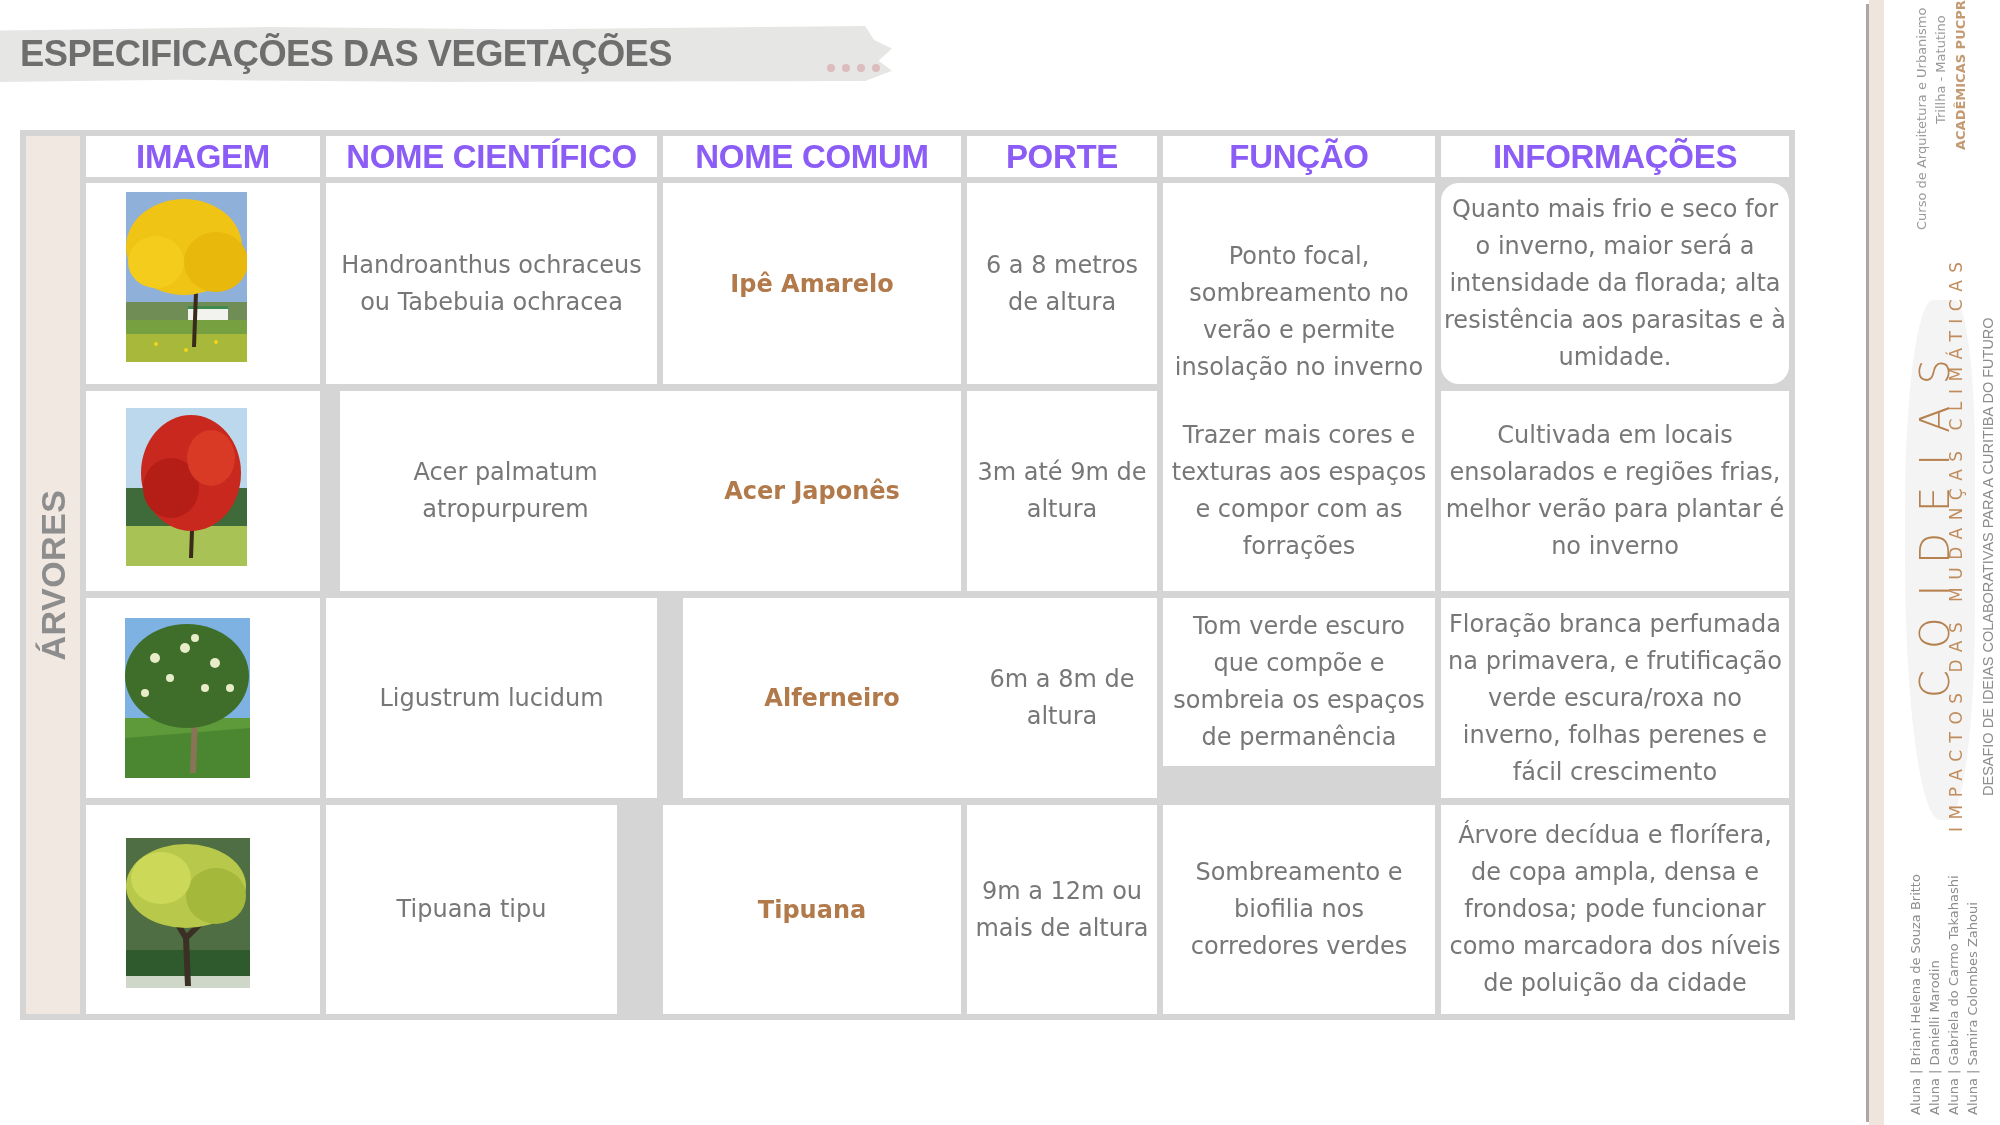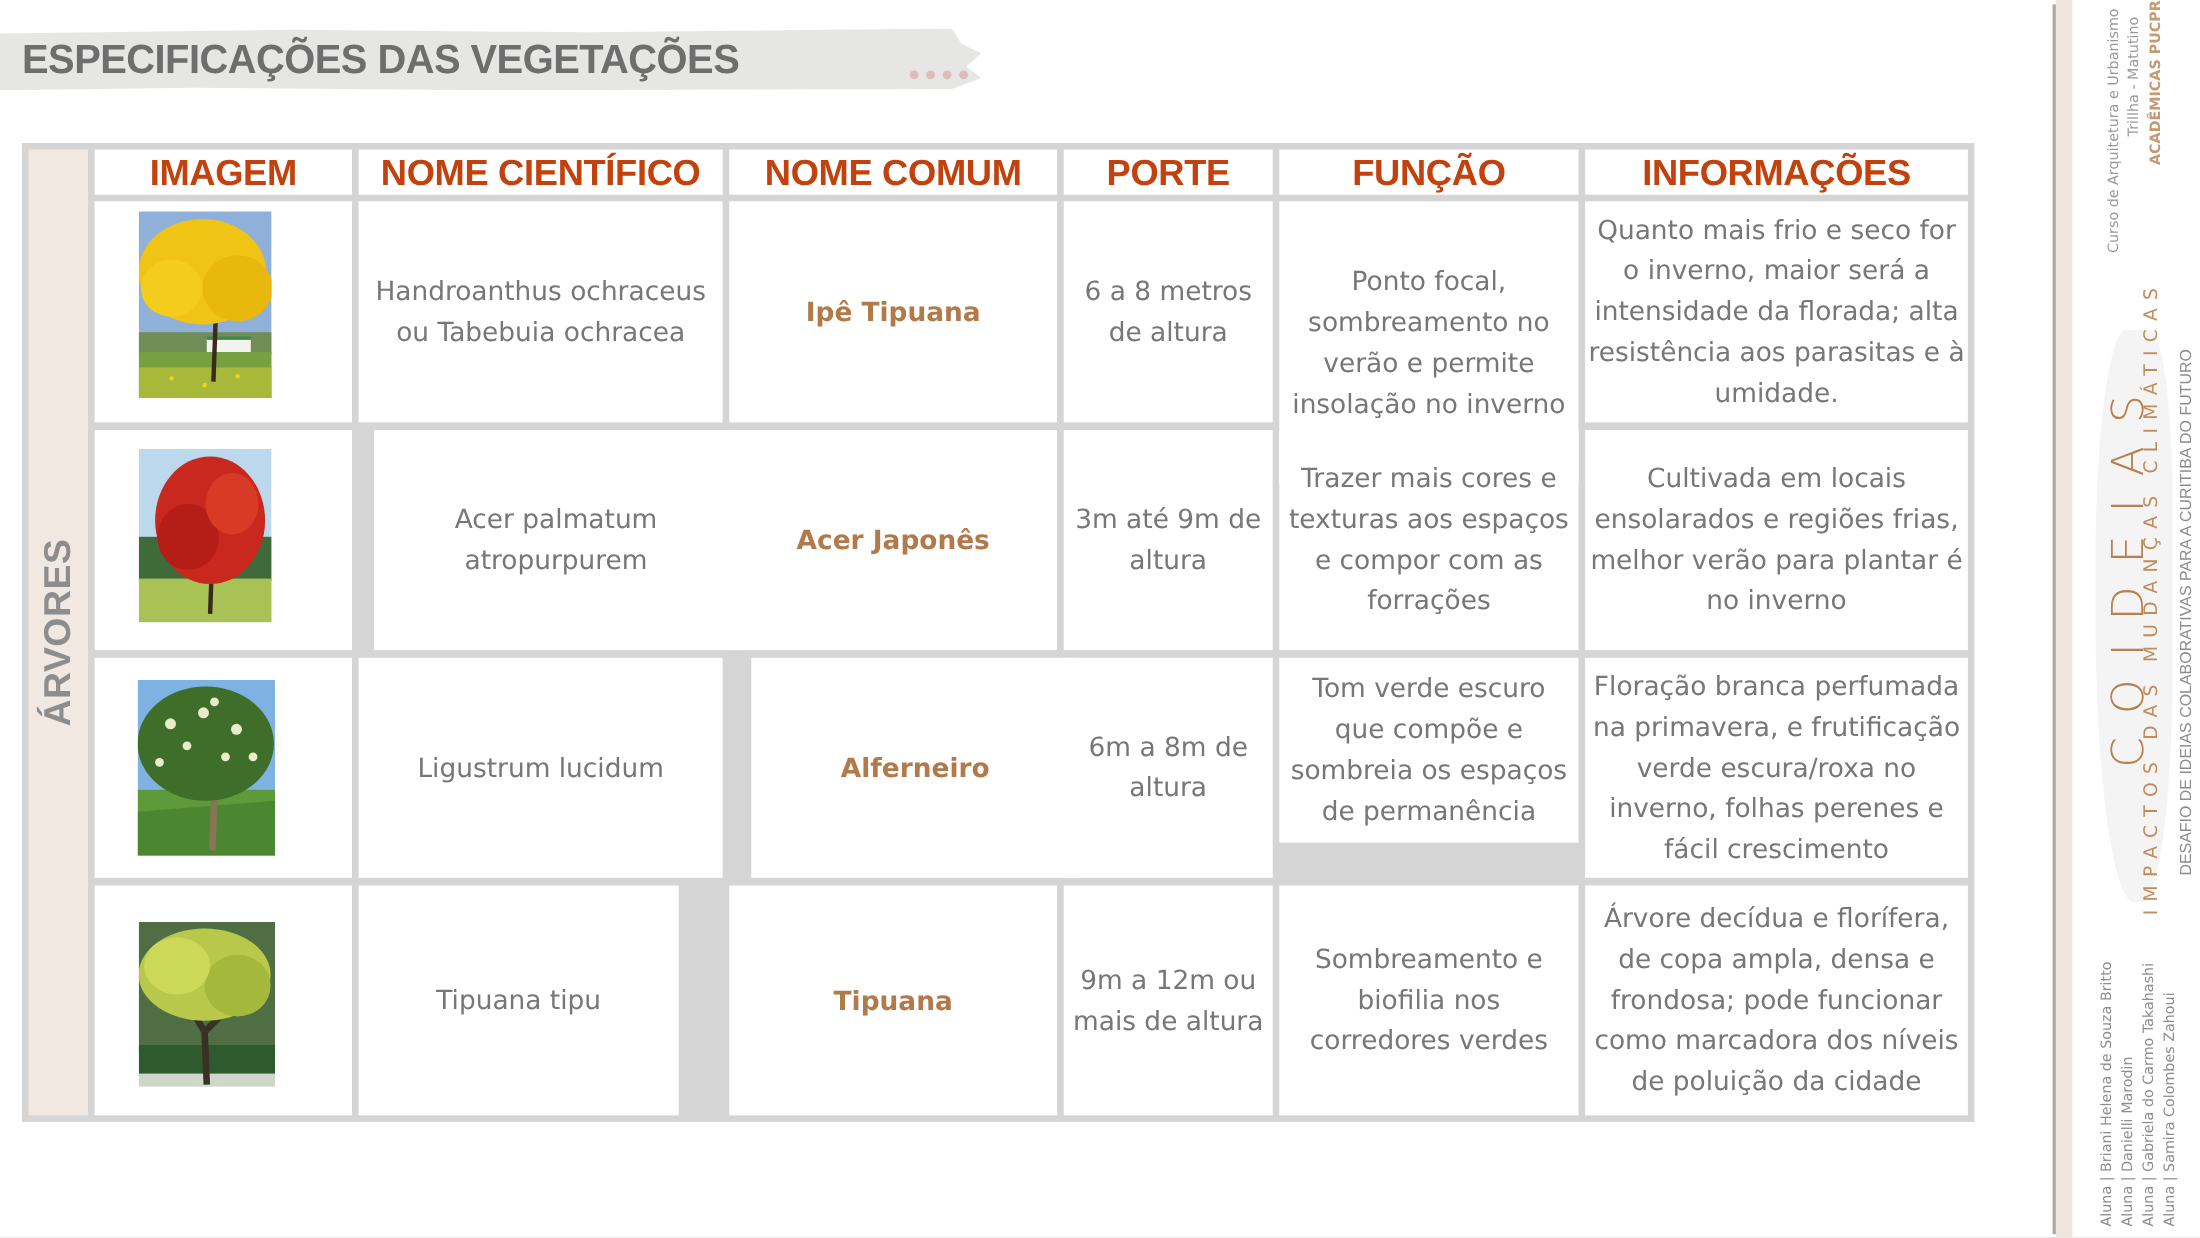--- a/index.html
+++ b/index.html
@@ -11,21 +11,21 @@
   .title { position:absolute; left:20px; top:30px; font-family:"Liberation Sans", sans-serif; font-weight:bold; font-size:37px; color:#6e6e6e; letter-spacing:-0.5px; line-height:48px; white-space:nowrap; transform:scaleX(0.98); transform-origin:left center; }
   .dots { position:absolute; left:827px; top:64px; display:flex; gap:7px; }
   .dot { width:8px; height:8px; border-radius:50%; background:#dcbcbc; }
 
   
   .table-frame { position:absolute; left:20px; top:130px; width:1775px; height:890px; background:#d5d5d5; }
   .group-cell { position:absolute; left:26px; top:136px; width:54px; height:878px; background:#f1e8e2; }
   .group-label { position:absolute; left:53px; top:575px; transform:translate(-50%,-50%) rotate(-90deg); font-family:"Liberation Sans", sans-serif; font-weight:bold; font-size:34px; color:#8d8d8d; white-space:nowrap; letter-spacing:0.5px; }
 
   .cell { position:absolute; background:#ffffff; display:flex; align-items:center; justify-content:center; text-align:center; box-sizing:border-box; }
-  .hcell { font-family:"Liberation Sans", sans-serif; font-weight:bold; font-size:33px; color:#c2410c; letter-spacing:-0.3px; white-space:nowrap; }
+  .hcell { font-family:"Liberation Sans", sans-serif; font-weight:bold; font-size:33px; color:#8b5cf6; letter-spacing:-0.3px; white-space:nowrap; }
   .tcell { font-family:"DejaVu Sans", sans-serif; font-weight:normal; font-size:24px; line-height:37px; color:#777777; padding:0 6px; }
   .ccell { font-family:"DejaVu Sans", sans-serif; font-weight:bold; font-size:24px; color:#b27a4a; }
 
   .photo { position:absolute; overflow:hidden; }
   .photo svg { display:block; width:100%; height:100%; }
 
   
   .side-line { position:absolute; left:1866px; top:4px; width:3px; height:1118px; background:#a8a8a8; }
   .side-strip { position:absolute; left:1869px; top:0; width:15px; height:1125px; background:#efe5dd; }
   .rot { position:absolute; transform-origin:left top; transform:rotate(-90deg); white-space:nowrap; }
@@ -55,24 +55,24 @@
 
 <div class="cell hcell" style="left:86px;top:136px;width:234px;height:41px;">IMAGEM</div>
 <div class="cell hcell" style="left:326px;top:136px;width:331px;height:41px;">NOME CIENTÍFICO</div>
 <div class="cell hcell" style="left:663px;top:136px;width:298px;height:41px;">NOME COMUM</div>
 <div class="cell hcell" style="left:967px;top:136px;width:190px;height:41px;">PORTE</div>
 <div class="cell hcell" style="left:1163px;top:136px;width:272px;height:41px;">FUNÇÃO</div>
 <div class="cell hcell" style="left:1441px;top:136px;width:348px;height:41px;">INFORMAÇÕES</div>
 
 <div class="cell" style="left:86px;top:183px;width:234px;height:201px;"></div>
 <div class="cell tcell" style="left:326px;top:183px;width:331px;height:201px;">Handroanthus ochraceus ou Tabebuia ochracea</div>
-<div class="cell ccell" style="left:663px;top:183px;width:298px;height:201px;">Ipê Tipuana</div>
+<div class="cell ccell" style="left:663px;top:183px;width:298px;height:201px;">Ipê Amarelo</div>
 <div class="cell tcell" style="left:967px;top:183px;width:190px;height:201px;">6 a 8 metros de altura</div>
 <div class="cell tcell" style="left:1163px;top:183px;width:272px;height:257px;">Ponto focal, sombreamento no verão e permite insolação no inverno</div>
-<div class="cell tcell" style="left:1441px;top:183px;width:348px;height:201px;padding:0 2px;">Quanto mais frio e seco for o inverno, maior será a intensidade da florada; alta resistência aos parasitas e à umidade.</div>
+<div class="cell tcell" style="left:1441px;top:183px;width:348px;height:201px;padding:0 2px;border-radius:18px;">Quanto mais frio e seco for o inverno, maior será a intensidade da florada; alta resistência aos parasitas e à umidade.</div>
 
 <div class="cell" style="left:86px;top:391px;width:234px;height:200px;"></div>
 <div class="cell tcell" style="left:340px;top:391px;width:331px;height:200px;">Acer palmatum atropurpurem</div>
 <div class="cell ccell" style="left:663px;top:391px;width:298px;height:200px;">Acer Japonês</div>
 <div class="cell tcell" style="left:967px;top:391px;width:190px;height:200px;">3m até 9m de altura</div>
 <div class="cell tcell" style="left:1163px;top:391px;width:272px;height:200px;">Trazer mais cores e texturas aos espaços e compor com as forrações</div>
 <div class="cell tcell" style="left:1441px;top:391px;width:348px;height:200px;padding:0 2px;">Cultivada em locais ensolarados e regiões frias, melhor verão para plantar é no inverno</div>
 
 <div class="cell" style="left:86px;top:598px;width:234px;height:200px;"></div>
 <div class="cell tcell" style="left:326px;top:598px;width:331px;height:200px;">Ligustrum lucidum</div>

